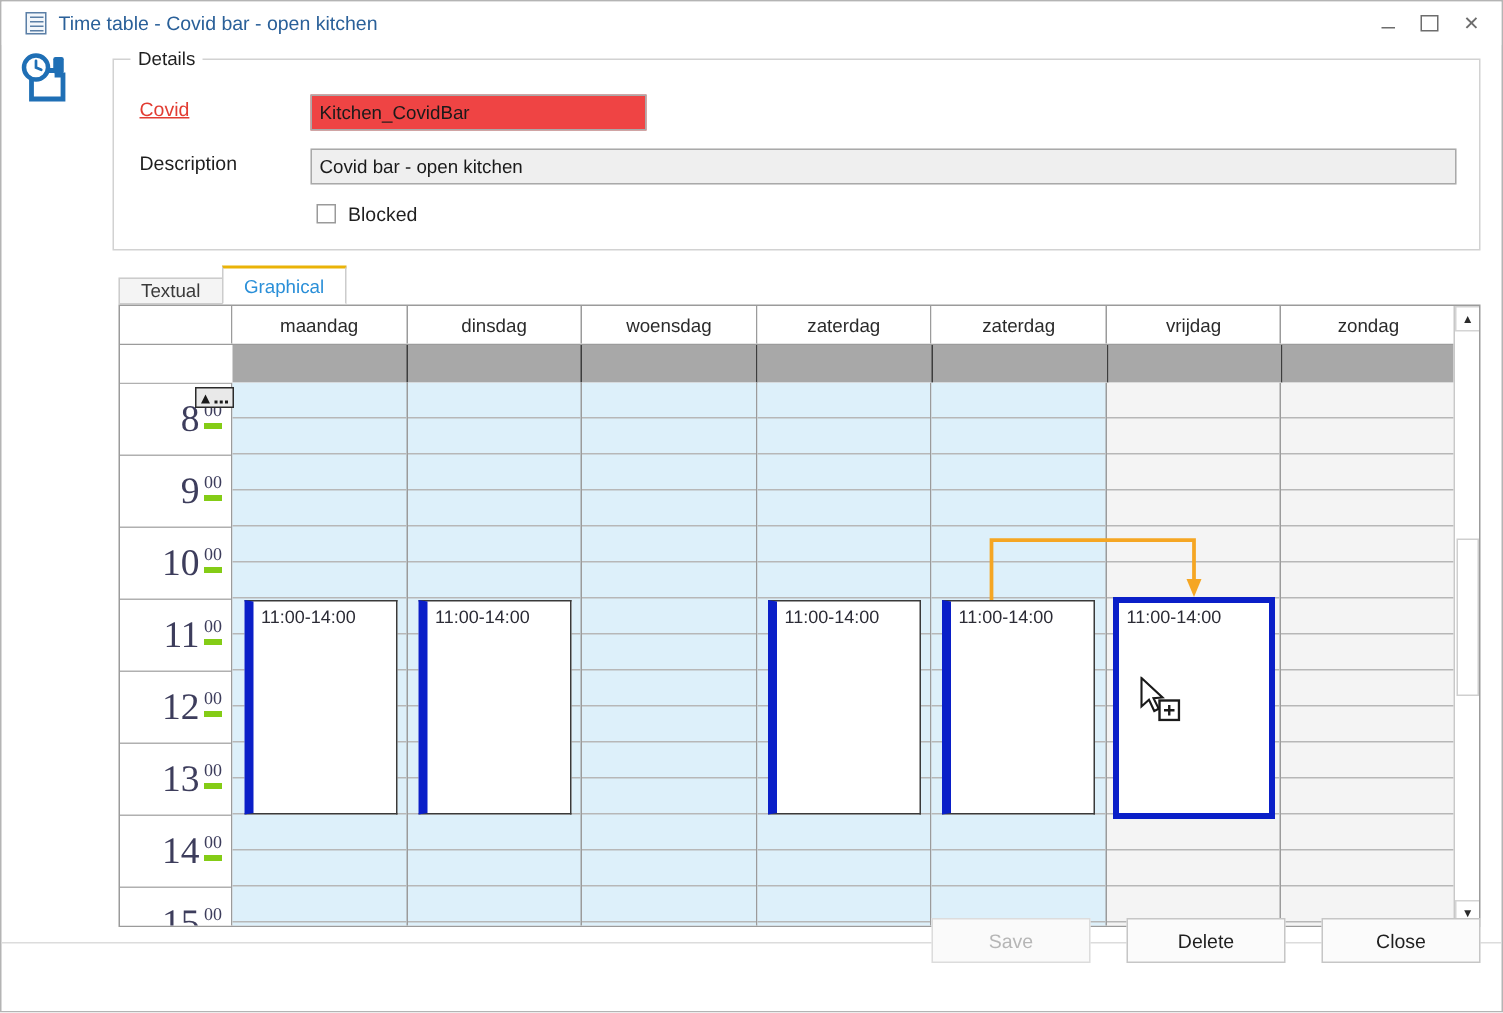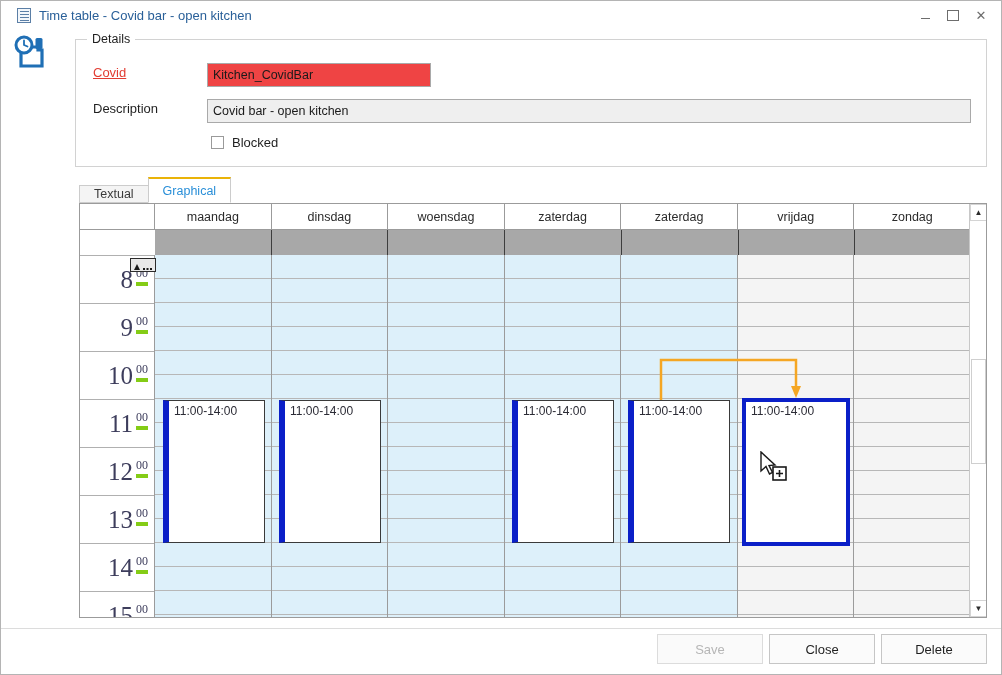--- a/index.html
+++ b/index.html
@@ -261,22 +261,22 @@
     width: 15px; height: 105px;
     background: #ffffff; border: 1px solid #cfcfcf;
   }
 
   
   #footer-sep {
     position: absolute; left: 0; top: 627px;
     width: 1000px; height: 1px; background: #dcdcdc;
   }
   #footer {
-    position: absolute; right: 14px; top: 633px;
-    display: flex; gap: 6px;
+    position: absolute; right: 14px; top: 611px;
+    display: flex; gap: 24px;
   }
   .fbtn {
     width: 106px; height: 30px;
     border: 1px solid #c6c6c6; background: #fbfbfb;
     font-family: "Liberation Sans", sans-serif;
     font-size: 13px; color: #1f1f1f;
     display: flex; align-items: center; justify-content: center;
   }
   .fbtn.disabled { color: #b6b6b6; background: #fafafa; border-color: #dcdcdc; }
 </style>
@@ -550,16 +550,16 @@
     <div id="vscroll">
       <div class="sb-arrow" id="sb-up">▲</div>
       <div id="sb-thumb"></div>
       <div class="sb-arrow" id="sb-down">▼</div>
     </div>
   </div>
 
   <div id="footer-sep"></div>
   <div id="footer">
     <div class="fbtn disabled">Save</div>
+    <div class="fbtn">Delete</div>
     <div class="fbtn">Close</div>
-    <div class="fbtn">Delete</div>
   </div>
 </div>
 
 </body></html>

